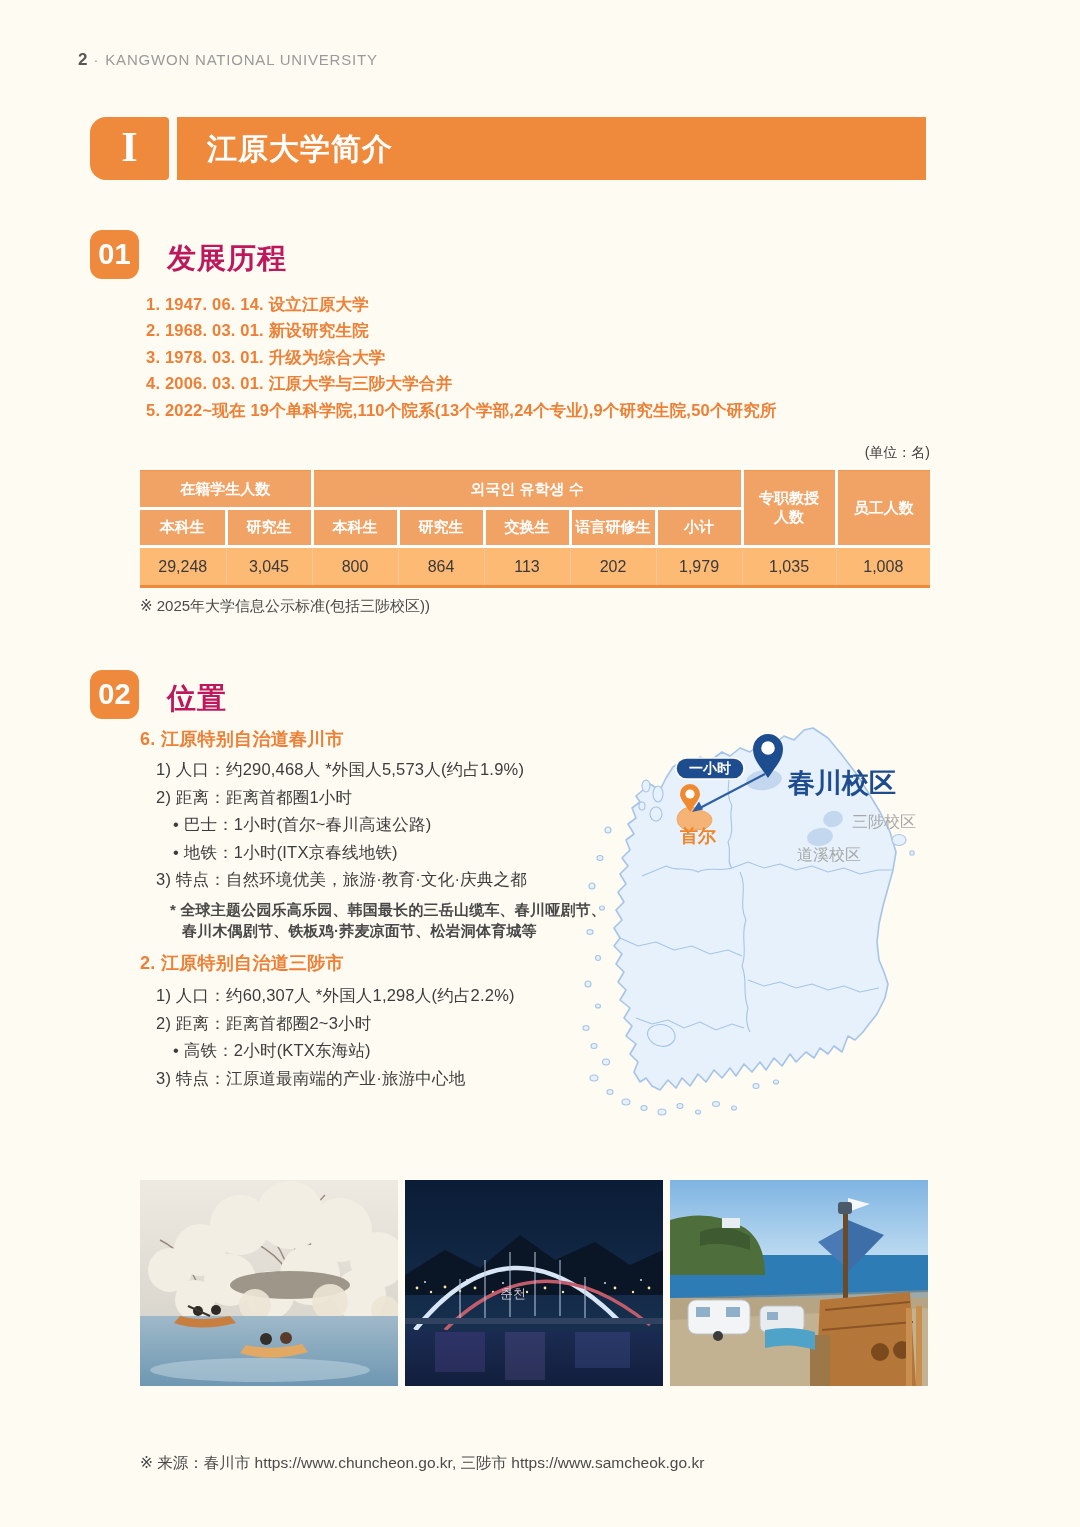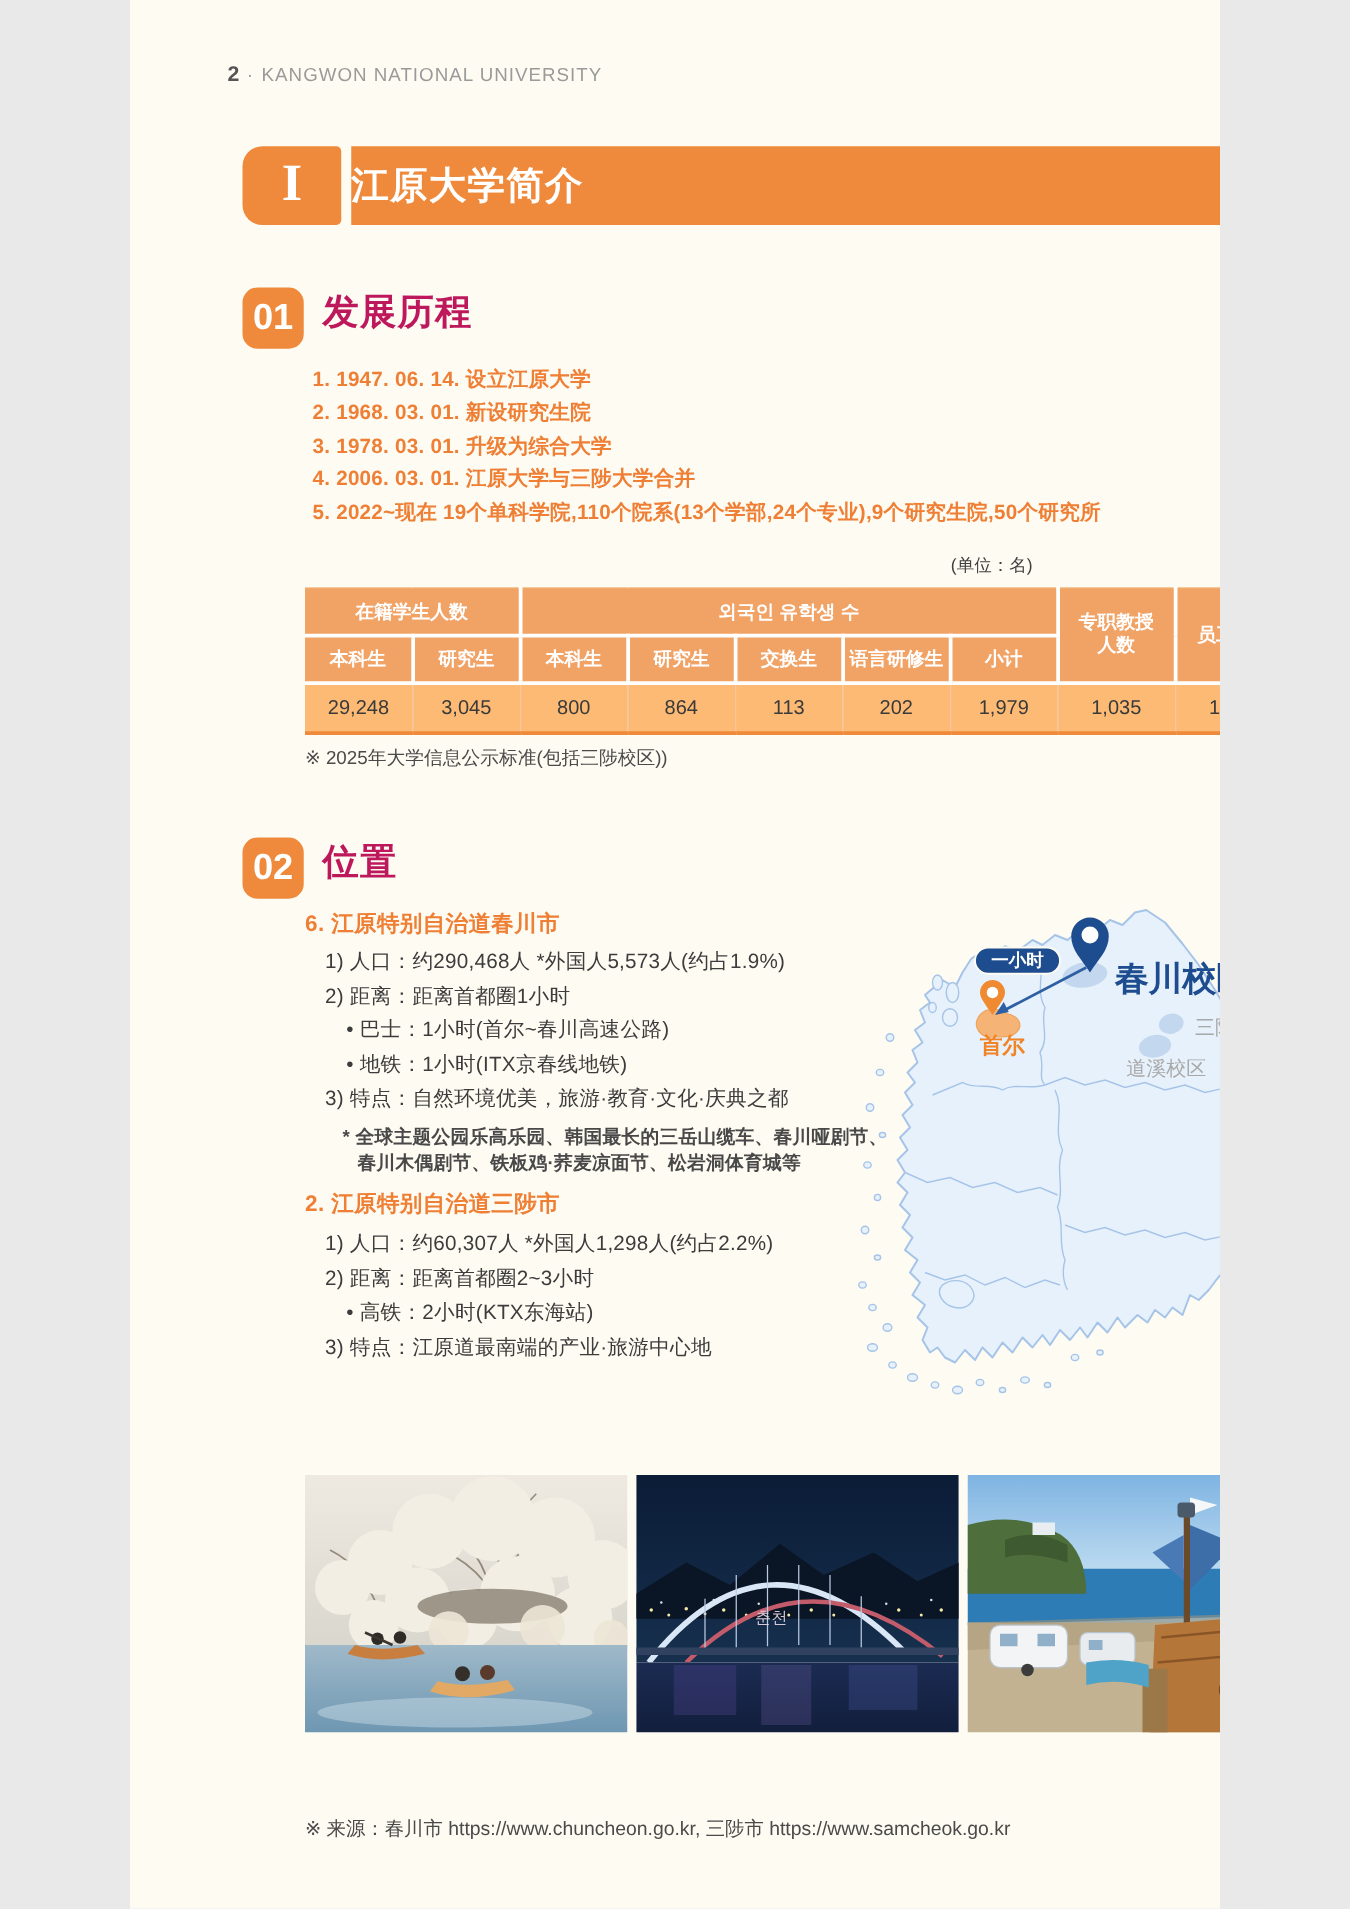--- a/index.html
+++ b/index.html
@@ -1,39 +1,39 @@
 <!DOCTYPE html>
 <html><head>
 <meta charset="utf-8">
 <style>
   * { margin:0; padding:0; box-sizing:border-box; }
   html,body { background:#e9e9e9; }
   body { font-family:"Liberation Sans","DejaVu Sans",sans-serif; }
   .page {
-    position:relative; width:872px; height:1527px; margin:0 auto;
+    position:relative; width:1080px; height:1527px; margin:0 auto;
     background:#FDFBF2; overflow:hidden;
   }
   
   .page-header { position:absolute; left:78px; top:50px; font-size:15px; color:#9a9a9a; letter-spacing:.8px; }
   .page-header .pagenum { font-size:17px; color:#555; font-weight:bold; letter-spacing:0; }
   .page-header .sep { margin:0 6px; color:#9a9a9a; }
   
   .banner-badge {
     position:absolute; left:90px; top:117px; width:79px; height:63px;
     background:#EF8A3C; border-radius:16px 4px 4px 16px;
     color:#fff; font-family:"Liberation Serif","DejaVu Serif",serif;
     font-size:42px; font-weight:bold; text-align:center; line-height:60px;
   }
   .banner-bar {
     position:absolute; left:177px; top:117px; width:749px; height:63px;
     background:#EF8A3C; color:#fff; font-size:30px; font-weight:bold;
-    line-height:63px; letter-spacing:1px;
-  }
-  
-  .sec-head { position:absolute; left:90px; display:flex; align-items:flex-start; gap:15px; }
+    line-height:63px; padding-left:30px; letter-spacing:1px;
+  }
+  
+  .sec-head { position:absolute; left:90px; display:flex; align-items:flex-end; gap:28px; }
   .sec-head.s1 { top:230px; } .sec-head.s2 { top:670px; }
   .num-badge {
     width:49px; height:49px; background:#EF8A3C; border-radius:12px;
     color:#fff; font-size:29px; font-weight:bold; text-align:center; line-height:49px;
   }
   .sec-title { font-size:29px; font-weight:bold; color:#be185d; letter-spacing:1px; }
   
   .history { position:absolute; left:146px; top:291px; }
   .history div { font-size:16.5px; font-weight:600; color:#EE7F35; line-height:26.4px; letter-spacing:.2px; }
   

